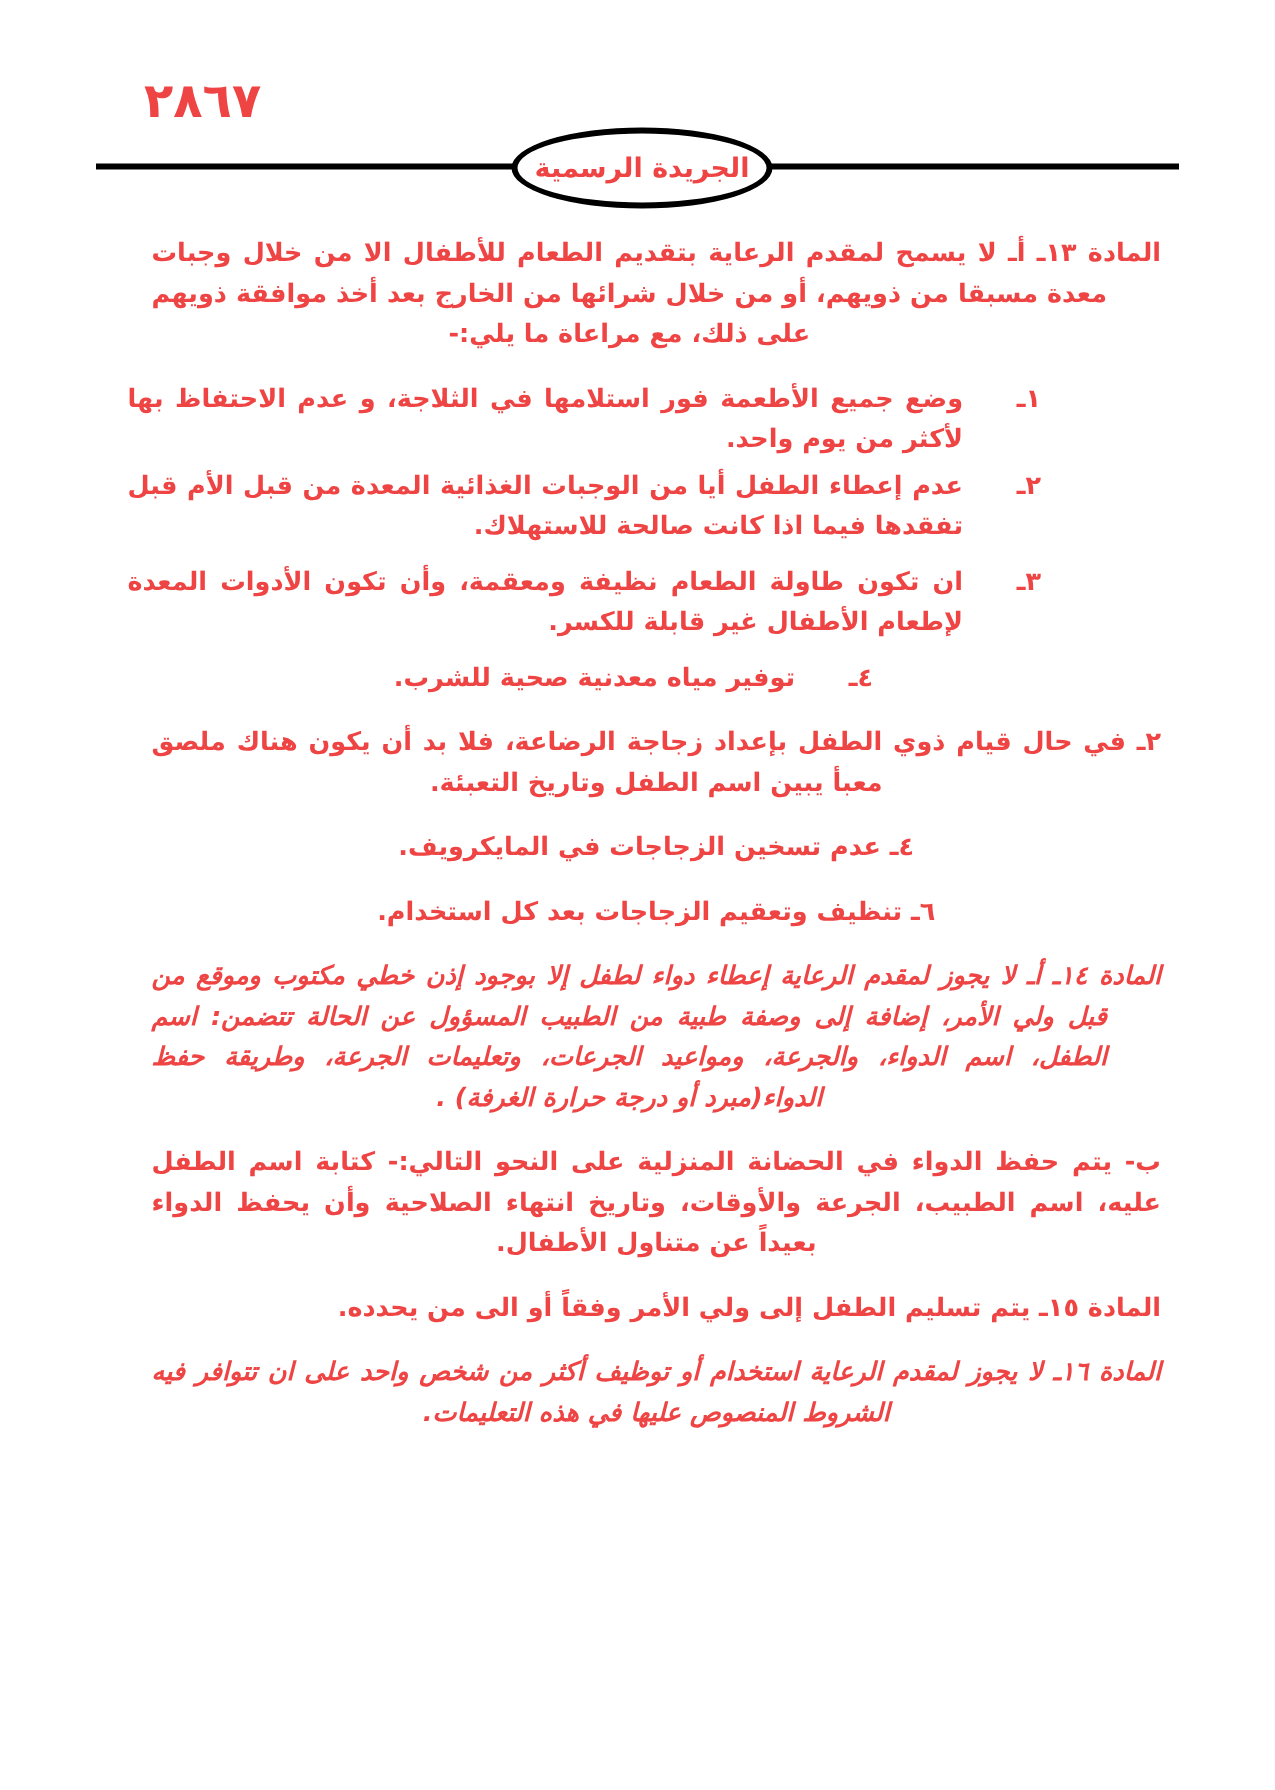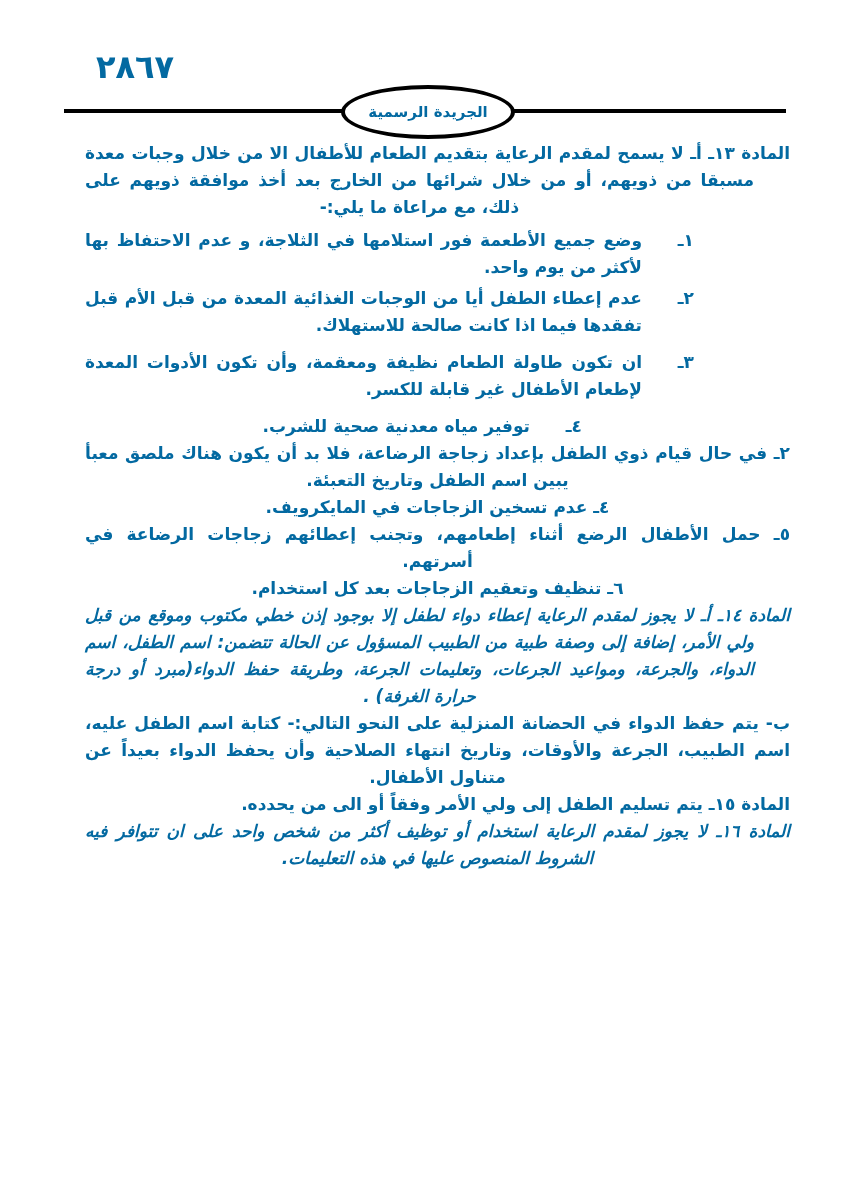--- a/index.html
+++ b/index.html
@@ -1,20 +1,20 @@
 <!DOCTYPE html>
 <html lang="ar" dir="rtl"><head>
 <meta charset="utf-8">
 <style>
   html,body { margin:0; padding:0; background:#ffffff; }
   .page {
     position:relative;
     width:850px; height:1193px;
     background:#ffffff;
-    color:#0369a1;
+    color:#ef4444;
     font-family:"DejaVu Sans", sans-serif;
     font-weight:bold;
     direction:rtl;
     overflow:hidden;
   }
   
   .page-number {
     position:absolute; top:48px; left:96px;
     font-size:32px; letter-spacing:2px;
     direction:ltr;
@@ -22,28 +22,28 @@
   .rule {
     position:absolute; top:109px; left:64px;
     width:722px; height:4px; background:#000;
   }
   .oval {
     position:absolute; top:85px; left:341px;
     width:166px; height:46px;
     border:4px solid #000; border-radius:50%;
     background:#fff;
     display:flex; align-items:center; justify-content:center;
-    font-size:15px;
+    font-size:18px;
   }
   
   .content {
     position:absolute; top:140px; right:60px; left:85px;
     font-size:17px; line-height:27px;
   }
-  .content p { margin:0; }
+  .content p { margin:16px; }
   .hang {
     padding-right:36px; text-indent:-36px;
     text-align:justify; text-align-last:center;
   }
   .p-intro   { margin-top:16px; }
   .list-a    { margin-top:6px; margin-left:0; margin-right:96px; }
   .item-a    { display:flex; }
   .item-a + .item-a { margin-top:4px; }
   .item-a.gap { margin-top:10px; }
   .item-a.shift { margin-right:112px; }
@@ -93,21 +93,20 @@
       <div class="item-a gap shift">
         <span class="num">٤ـ</span>
         <span class="body">توفير مياه معدنية صحية للشرب.</span>
       </div>
     </div>
 
 
     <div>
       <p class="item-b"><span>٢ـ</span> <span>في حال قيام ذوي الطفل بإعداد زجاجة الرضاعة، فلا بد أن يكون هناك ملصق معبأ يبين اسم الطفل وتاريخ التعبئة.</span></p>
       <p class="item-b"><span>٤ـ</span> <span>عدم تسخين الزجاجات في المايكرويف.</span></p>
-      <p class="item-b"><span>٥ـ</span> <span>حمل الأطفال الرضع أثناء إطعامهم، وتجنب إعطائهم زجاجات الرضاعة في أسرتهم.</span></p>
       <p class="item-b"><span>٦ـ</span> <span>تنظيف وتعقيم الزجاجات بعد كل استخدام.</span></p>
     </div>
 
     <p class="p-14a hang">المادة ١٤ـ أـ لا يجوز لمقدم الرعاية إعطاء دواء لطفل إلا بوجود إذن خطي مكتوب وموقع من قبل ولي الأمر، إضافة إلى وصفة طبية من الطبيب المسؤول عن الحالة تتضمن: اسم الطفل، اسم الدواء، والجرعة، ومواعيد الجرعات، وتعليمات الجرعة، وطريقة حفظ الدواء(مبرد أو درجة حرارة الغرفة) .</p>
     <p class="p-14b">ب- يتم حفظ الدواء في الحضانة المنزلية على النحو التالي:- كتابة اسم الطفل عليه، اسم الطبيب، الجرعة والأوقات، وتاريخ انتهاء الصلاحية وأن يحفظ الدواء بعيداً عن متناول الأطفال.</p>
 
     <p class="p-15">المادة ١٥ـ يتم تسليم الطفل إلى ولي الأمر وفقاً أو الى من يحدده.</p>
 
     <p class="p-16">المادة ١٦ـ لا يجوز لمقدم الرعاية استخدام أو توظيف أكثر من شخص واحد على ان تتوافر فيه الشروط المنصوص عليها في هذه التعليمات.</p>
 

